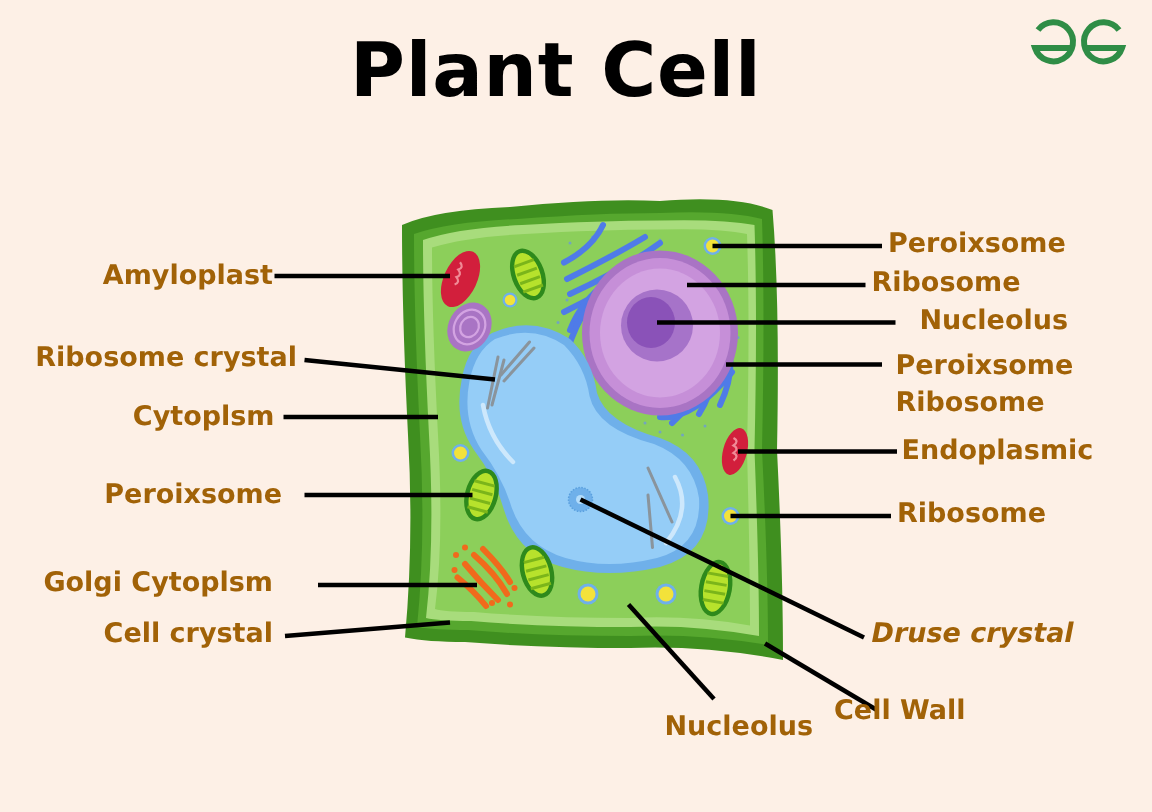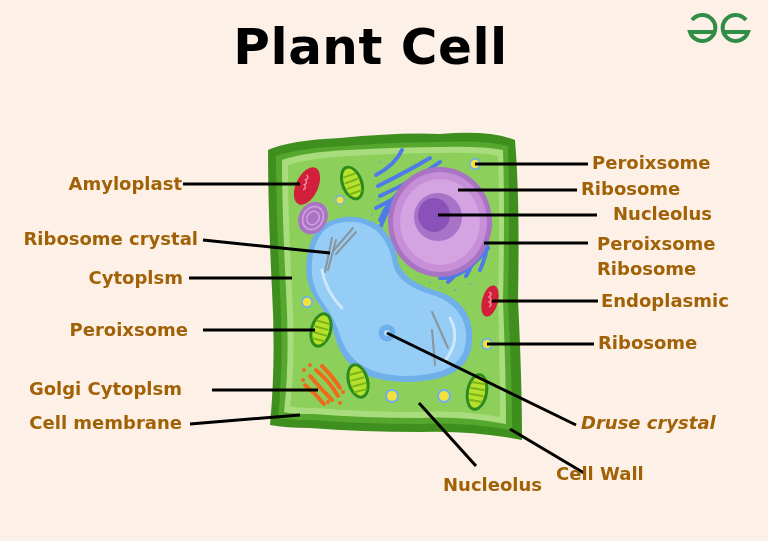--- a/index.html
+++ b/index.html
@@ -206,21 +206,21 @@
     <line x1="510" y1="429" x2="584" y2="473"></line>
     <line x1="419" y1="403" x2="476" y2="466"></line>
   </g>
 </svg>
 
 <div class="lbl r" style="right:586px; top:173px;">Amyloplast</div>
 <div class="lbl r" style="right:570px; top:228px;">Ribosome crystal</div>
 <div class="lbl r" style="right:585px; top:267px;">Cytoplsm</div>
 <div class="lbl r" style="right:580px; top:319px;">Peroixsome</div>
 <div class="lbl r" style="right:586px; top:378px;">Golgi Cytoplsm</div>
-<div class="lbl r" style="right:586px; top:412px;">Cell membrane</div>
+<div class="lbl r" style="right:586px; top:412px;">Cell crystal</div>
 
 <div class="lbl" style="left:592px; top:152px;">Peroixsome</div>
 <div class="lbl" style="left:581px; top:178px;">Ribosome</div>
 <div class="lbl" style="left:613px; top:203px;text-align:center;">Nucleolus</div>
 <div class="lbl" style="left:597px; top:233px;">Peroixsome</div>
 <div class="lbl" style="left:597px; top:258px;">Ribosome</div>
 <div class="lbl" style="left:601px; top:290px;">Endoplasmic</div>
 <div class="lbl" style="left:598px; top:332px;">Ribosome</div>
 <div class="lbl" style="left:581px; top:412px;font-style:italic;">Druse crystal</div>
 <div class="lbl" style="left:556px; top:463px;">Cell Wall</div>

